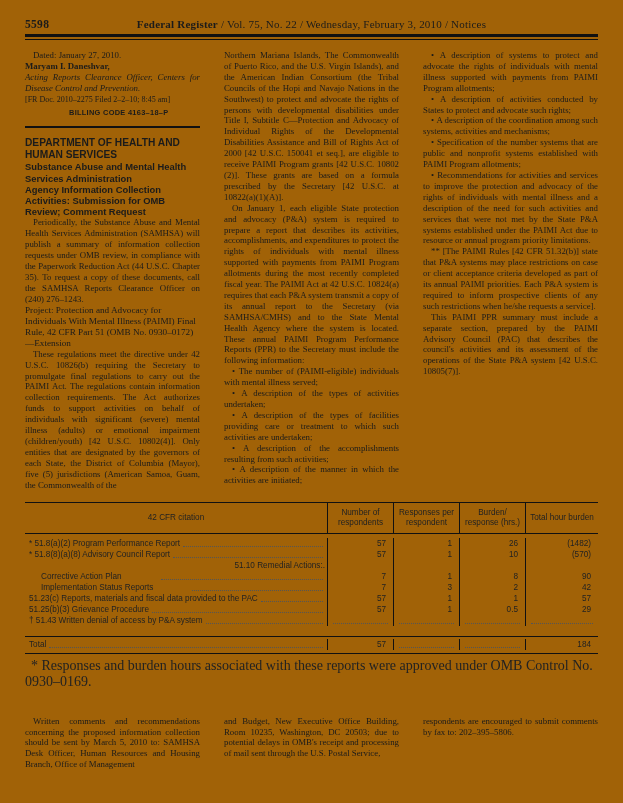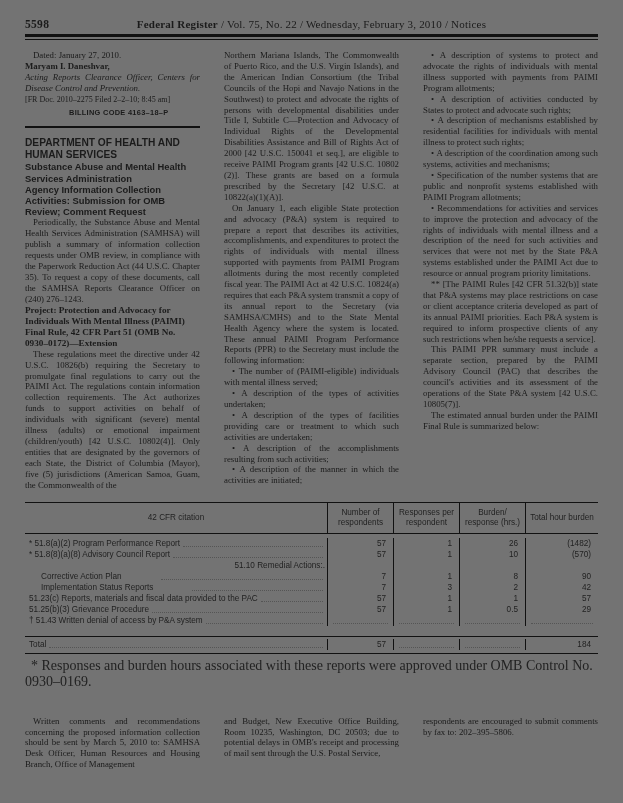--- a/index.html
+++ b/index.html
@@ -1,19 +1,19 @@
 <!DOCTYPE html>
 <html><head>
 <meta charset="utf-8">
 <style>
   html,body{margin:0;padding:0;}
   .page{
     position:relative;
     width:623px;height:803px;
-    background:#737373;
+    background:#a16207;
     color:#1b1b1b;
     font-family:"Liberation Serif", serif;
     box-sizing:border-box;
     padding:12px 25px 0 25px;
     overflow:hidden;
   }
   
   .runhead{display:flex;align-items:baseline;margin-top:6px;}
   .pagenum{font-weight:bold;font-size:11.5px;width:80px;letter-spacing:.3px;}
   .headtitle{flex:1;text-align:center;font-size:11px;letter-spacing:.2px;}
@@ -25,21 +25,21 @@
   .col{width:182px;font-size:8.8px;line-height:10.9px;text-align:justify;}
   .col p{margin:0;text-indent:8px;}
   .col p.noindent{text-indent:0;}
   .sig-name{font-weight:bold;text-indent:0 !important;}
   .sig-title{font-style:italic;text-indent:0 !important;}
   .fr-doc{font-size:8px;text-indent:0 !important;margin-top:1px !important;}
   .billing{font-family:"Liberation Sans", sans-serif;font-weight:bold;font-size:7.4px;letter-spacing:.3px;text-indent:0 !important;margin-top:2px !important;padding-left:44px;}
   .col-rule{height:2px;background:#111;margin:8px 0 9px 0;}
   .h-dept{font-family:"Liberation Sans", sans-serif;font-weight:bold;font-size:10.2px;line-height:12px;text-align:left;margin:0 0 9px 0;text-indent:0 !important;}
   .h-sub{font-family:"Liberation Sans", sans-serif;font-weight:bold;font-size:9.4px;line-height:11.2px;text-align:left;margin:0 0 9px 0;text-indent:0 !important;}
-  .h-project{font-weight:bold;font-size:9.2px;line-height:11px;text-align:left;margin:5px 0 4px 0;text-indent:0 !important;}
+  .h-project{font-weight:normal;font-size:9.2px;line-height:11px;text-align:left;margin:5px 0 4px 0;text-indent:0 !important;}
   .bullet{text-indent:8px;}
   .bullet::before{content:"\2022\00a0";}
   
   .btable{margin-top:12px;border-top:1.5px solid #111;border-bottom:1px solid #111;
           font-family:"Liberation Sans", sans-serif;font-size:8.2px;color:#222;}
   .trow,.thead{display:flex;}
   .thead{border-bottom:1px solid #111;}
   .hc{display:flex;align-items:center;justify-content:center;text-align:center;
       line-height:9.6px;padding:5px 2px;box-sizing:border-box;}
   .c0{width:302px;}
@@ -97,27 +97,25 @@
       <p class="bullet">The number of (PAIMI-eligible) individuals with mental illness served;</p>
       <p class="bullet">A description of the types of activities undertaken;</p>
       <p class="bullet">A description of the types of facilities providing care or treatment to which such activities are undertaken;</p>
       <p class="bullet">A description of the accomplishments resulting from such activities;</p>
       <p class="bullet">A description of the manner in which the activities are initiated;</p>
     </div>
 
     <div class="col">
       <p class="bullet">A description of systems to protect and advocate the rights of individuals with mental illness supported with payments from PAIMI Program allotments;</p>
       <p class="bullet">A description of activities conducted by States to protect and advocate such rights;</p>
-      <p class="bullet">A description of mechanisms established by residential facilities for individuals with mental illness to protect such rights;</p>
       <p class="bullet">A description of the coordination among such systems, activities and mechanisms;</p>
       <p class="bullet">Specification of the number systems that are public and nonprofit systems established with PAIMI Program allotments;</p>
       <p class="bullet">Recommendations for activities and services to improve the protection and advocacy of the rights of individuals with mental illness and a description of the need for such activities and services that were not met by the State P&amp;A systems established under the PAIMI Act due to resource or annual program priority limitations.</p>
       <p>** [The PAIMI Rules [42 CFR 51.32(b)] state that P&amp;A systems may place restrictions on case or client acceptance criteria developed as part of its annual PAIMI priorities. Each P&amp;A system is required to inform prospective clients of any such restrictions when he/she requests a service].</p>
       <p>This PAIMI PPR summary must include a separate section, prepared by the PAIMI Advisory Council (PAC) that describes the council's activities and its assessment of the operations of the State P&amp;A system [42 U.S.C. 10805(7)].</p>
-      <p>The estimated annual burden under the PAIMI Final Rule is summarized below:</p>
     </div>
   </div>
 
   <div class="btable">
     <div class="thead">
       <div class="hc c0">42 CFR citation</div>
       <div class="hc c1">Number of respondents</div>
       <div class="hc c2">Responses per respondent</div>
       <div class="hc c3">Burden/ response (hrs.)</div>
       <div class="hc c4">Total hour burden</div>

